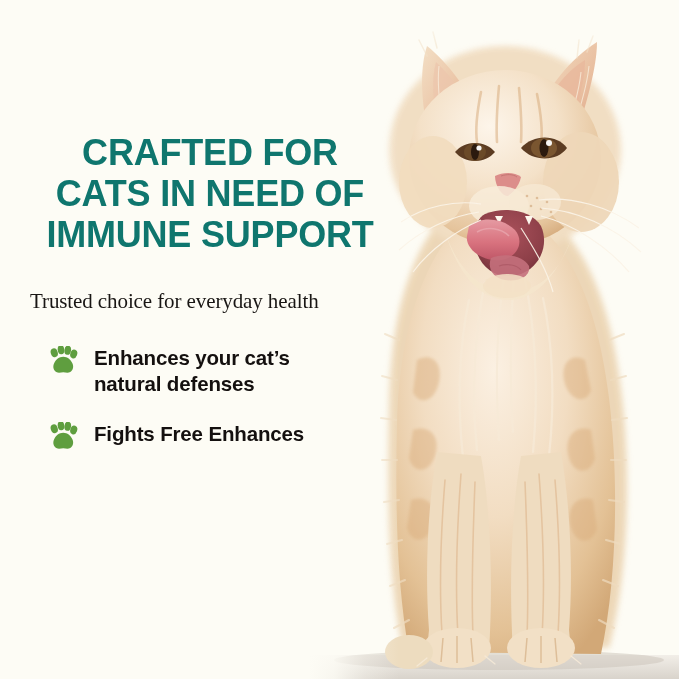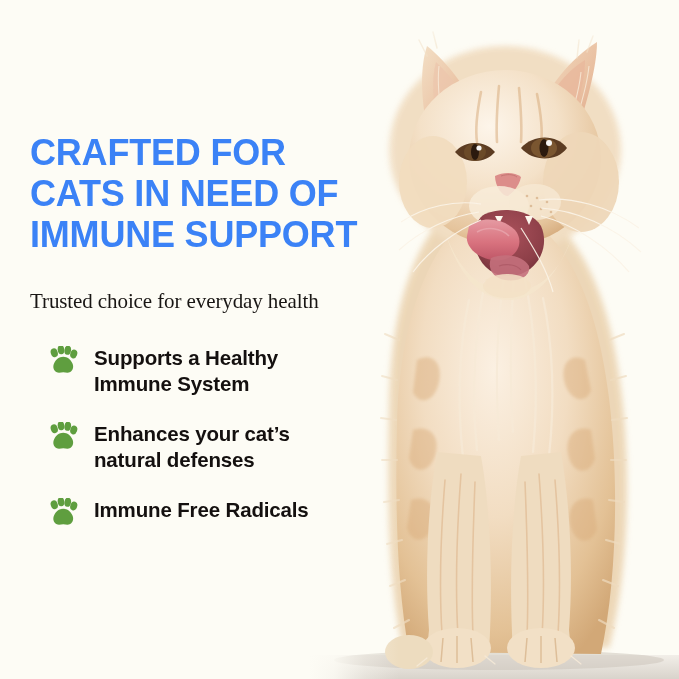--- a/index.html
+++ b/index.html
@@ -56,23 +56,24 @@
     top: 132px;
     width: 360px;
   }
 
   #headline {
     font-family: "Liberation Sans", sans-serif;
     font-weight: bold;
     font-size: 36px;
     line-height: 1.14;
     letter-spacing: -0.2px;
-    color: #3b82f6;
+    color: #0f766e;
     text-transform: uppercase;
     white-space: pre-line;
+    text-align: center;
   }
 
   #subheadline {
     margin-top: 34px;
     font-family: Liberation Serif, serif;
     font-size: 21px;
     font-weight: normal;
     line-height: 1.2;
     color: #191614;
     letter-spacing: -0.1px;
@@ -339,35 +340,20 @@
   <div id="copy-column">
 
     <h1 id="headline">CRAFTED FOR
 CATS IN NEED OF
 IMMUNE SUPPORT</h1>
 
     <p id="subheadline">Trusted choice for everyday health</p>
 
     <ul id="benefit-list">
 
-      <li class="benefit-item">
-        <span class="paw-icon">
-          <svg viewBox="0 0 60 58" aria-hidden="true">
-            <g fill="#5f9e3f">
-              <ellipse cx="12.5" cy="13.5" rx="7" ry="9" transform="rotate(-18 12.5 13.5)"></ellipse>
-              <ellipse cx="26" cy="7.5" rx="6.6" ry="9.2" transform="rotate(-6 26 7.5)"></ellipse>
-              <ellipse cx="39.5" cy="8.5" rx="6.6" ry="9.2" transform="rotate(8 39.5 8.5)"></ellipse>
-              <ellipse cx="51.5" cy="16" rx="6.8" ry="8.8" transform="rotate(20 51.5 16)"></ellipse>
-              <path d="M30.5 21.5c8.5 0 14.5 5.5 18 12.5 3.4 6.8 2 14.5-4 18-5.2 3-9.6 0.5-14 0.5s-8.8 2.5-14 -0.5c-6-3.5-7.4-11.2-4-18 3.5-7 9.5-12.5 18-12.5z"></path>
-            </g>
-          </svg>
-        </span>
-        <span class="benefit-text">Supports a Healthy
-Immune System</span>
-      </li>
 
       <li class="benefit-item">
         <span class="paw-icon">
           <svg viewBox="0 0 60 58" aria-hidden="true">
             <g fill="#5f9e3f">
               <ellipse cx="12.5" cy="13.5" rx="7" ry="9" transform="rotate(-18 12.5 13.5)"></ellipse>
               <ellipse cx="26" cy="7.5" rx="6.6" ry="9.2" transform="rotate(-6 26 7.5)"></ellipse>
               <ellipse cx="39.5" cy="8.5" rx="6.6" ry="9.2" transform="rotate(8 39.5 8.5)"></ellipse>
               <ellipse cx="51.5" cy="16" rx="6.8" ry="8.8" transform="rotate(20 51.5 16)"></ellipse>
               <path d="M30.5 21.5c8.5 0 14.5 5.5 18 12.5 3.4 6.8 2 14.5-4 18-5.2 3-9.6 0.5-14 0.5s-8.8 2.5-14 -0.5c-6-3.5-7.4-11.2-4-18 3.5-7 9.5-12.5 18-12.5z"></path>
@@ -383,18 +369,18 @@
           <svg viewBox="0 0 60 58" aria-hidden="true">
             <g fill="#5f9e3f">
               <ellipse cx="12.5" cy="13.5" rx="7" ry="9" transform="rotate(-18 12.5 13.5)"></ellipse>
               <ellipse cx="26" cy="7.5" rx="6.6" ry="9.2" transform="rotate(-6 26 7.5)"></ellipse>
               <ellipse cx="39.5" cy="8.5" rx="6.6" ry="9.2" transform="rotate(8 39.5 8.5)"></ellipse>
               <ellipse cx="51.5" cy="16" rx="6.8" ry="8.8" transform="rotate(20 51.5 16)"></ellipse>
               <path d="M30.5 21.5c8.5 0 14.5 5.5 18 12.5 3.4 6.8 2 14.5-4 18-5.2 3-9.6 0.5-14 0.5s-8.8 2.5-14 -0.5c-6-3.5-7.4-11.2-4-18 3.5-7 9.5-12.5 18-12.5z"></path>
             </g>
           </svg>
         </span>
-        <span class="benefit-text">Immune Free Radicals</span>
+        <span class="benefit-text">Fights Free Enhances</span>
       </li>
 
     </ul>
   </div>
 </div>
 
 </body></html>

